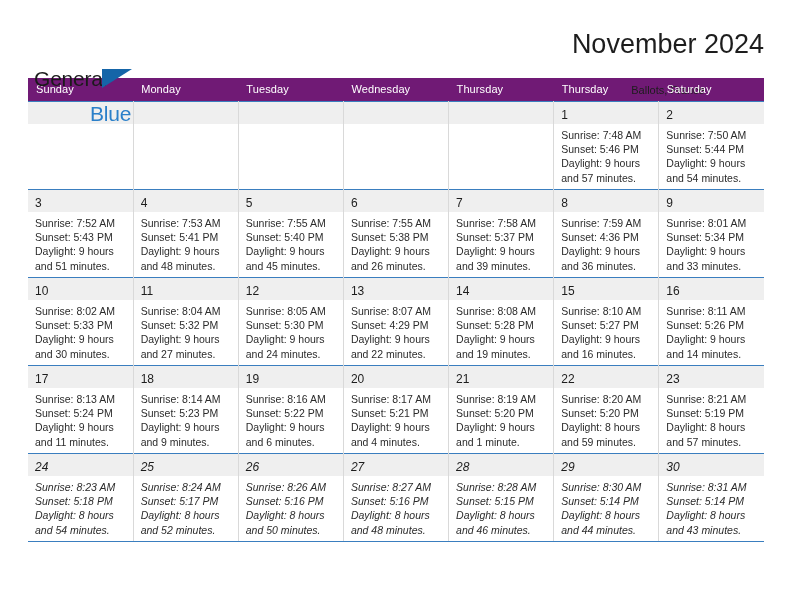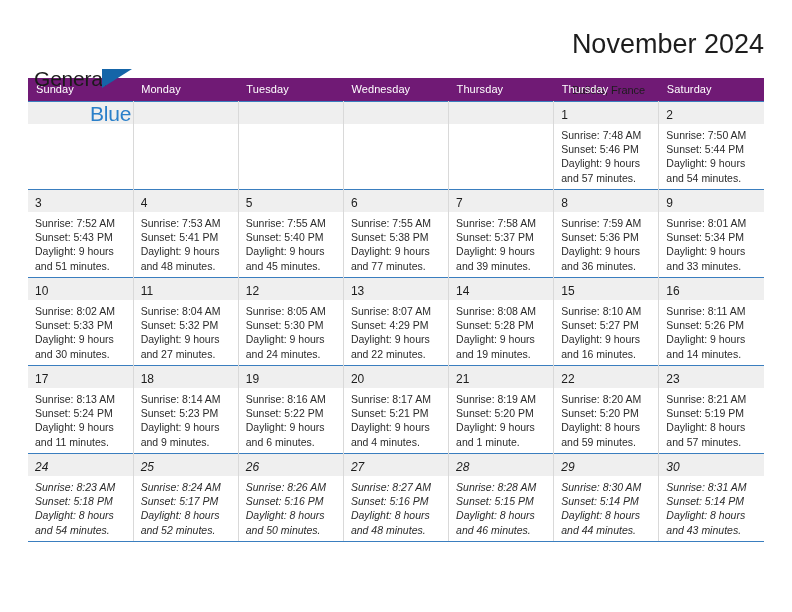--- a/index.html
+++ b/index.html
@@ -59,21 +59,21 @@
     position: absolute;
     left: 74px;
     top: 1px;
     width: 0;
     height: 0;
     border-left: 30px solid #1565a8;
     border-bottom: 19px solid transparent;
   }
 
   .titles {
-    text-align: left;
+    text-align: center;
     padding-top: 2px;
   }
   .cal-title {
     font-size: 27px;
     color: #1d1d1d;
     line-height: 1.1;
     white-space: nowrap;
   }
   .cal-location {
     font-size: 11px;
@@ -260,41 +260,41 @@
               </div>
             </div>
           </td>
           <td>
             <div class="cell-inner">
               <div class="day-strip"><span class="day-num">6</span></div>
               <div class="day-body">
                 <div class="day-line">Sunrise: 7:55 AM</div>
                 <div class="day-line">Sunset: 5:38 PM</div>
                 <div class="day-line">Daylight: 9 hours</div>
-                <div class="day-line">and 77 minutes.</div>
+                <div class="day-line">and 26 minutes.</div>
               </div>
             </div>
           </td>
           <td>
             <div class="cell-inner">
               <div class="day-strip"><span class="day-num">7</span></div>
               <div class="day-body">
                 <div class="day-line">Sunrise: 7:58 AM</div>
                 <div class="day-line">Sunset: 5:37 PM</div>
                 <div class="day-line">Daylight: 9 hours</div>
                 <div class="day-line">and 39 minutes.</div>
               </div>
             </div>
           </td>
           <td>
             <div class="cell-inner">
               <div class="day-strip"><span class="day-num">8</span></div>
               <div class="day-body">
                 <div class="day-line">Sunrise: 7:59 AM</div>
-                <div class="day-line">Sunset: 5:36 PM</div>
+                <div class="day-line">Sunset: 4:36 PM</div>
                 <div class="day-line">Daylight: 9 hours</div>
                 <div class="day-line">and 36 minutes.</div>
               </div>
             </div>
           </td>
           <td class="last-col">
             <div class="cell-inner">
               <div class="day-strip"><span class="day-num">9</span></div>
               <div class="day-body">
                 <div class="day-line">Sunrise: 8:01 AM</div>

